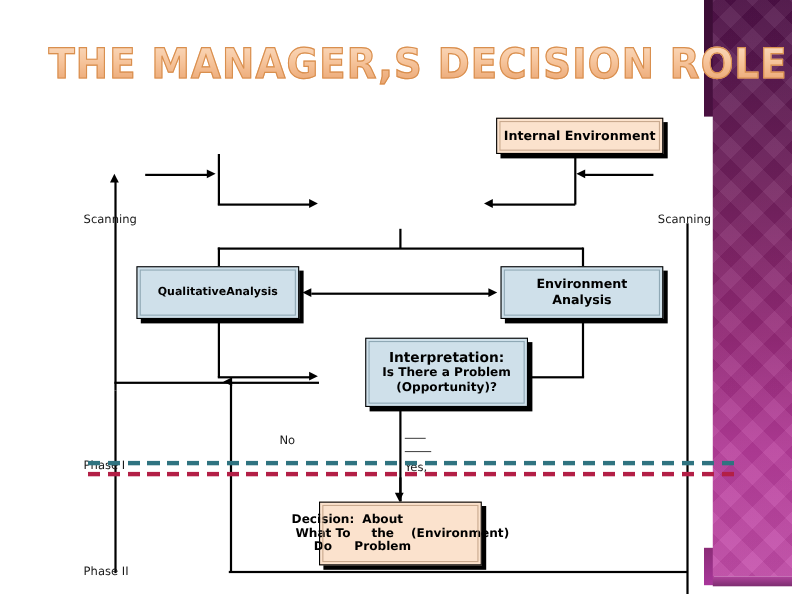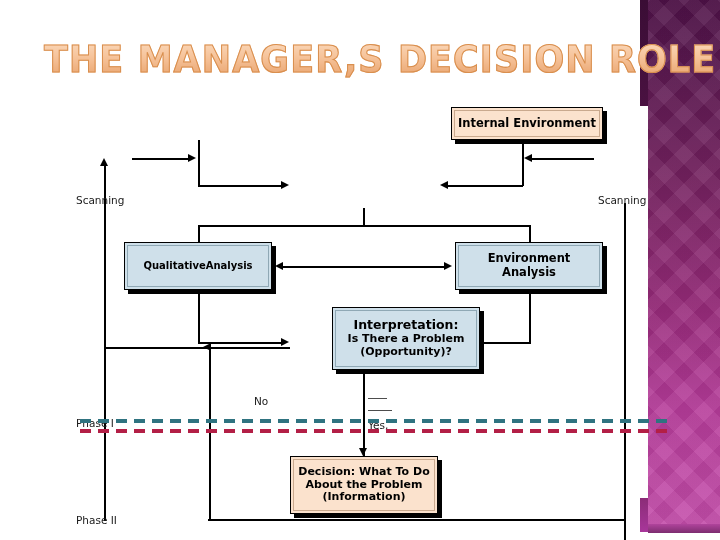--- a/index.html
+++ b/index.html
@@ -292,21 +292,21 @@
     <div class="tick" style="left:368px; top:315px; width:24px;"></div>
     <div class="v-line" style="left:363px; top:275px; height:86px;"></div>
     <div class="v-line" style="left:363px; top:339px; height:22px;"></div>
     <div class="arrow down" style="left:359px; top:353px;"></div>
 
     <div class="lbl" style="left:76px; top:278px;">Phase I</div>
     <div class="dash teal" style="left:80px; top:324px; width:590px;"></div>
     <div class="dash red" style="left:80px; top:334px; width:590px;"></div>
     <div class="lbl" style="left:76px; top:375px;">Phase II</div>
 
-    <div class="nbox peach" style="left:290px; top:361px; width:148px; height:58px; font-size:11px; flex-direction:column;">
+    <div class="nbox peach" style="left:290px; top:361px; width:148px; height:58px; font-size:11px; flex-direction:row;">
       <span class="inner"></span>
       <span>Decision: What To Do</span>
       <span>About the Problem</span>
-      <span>(Information)</span>
+      <span>(Environment)</span>
     </div>
 
   </div>
 </div>
 
 </body></html>

